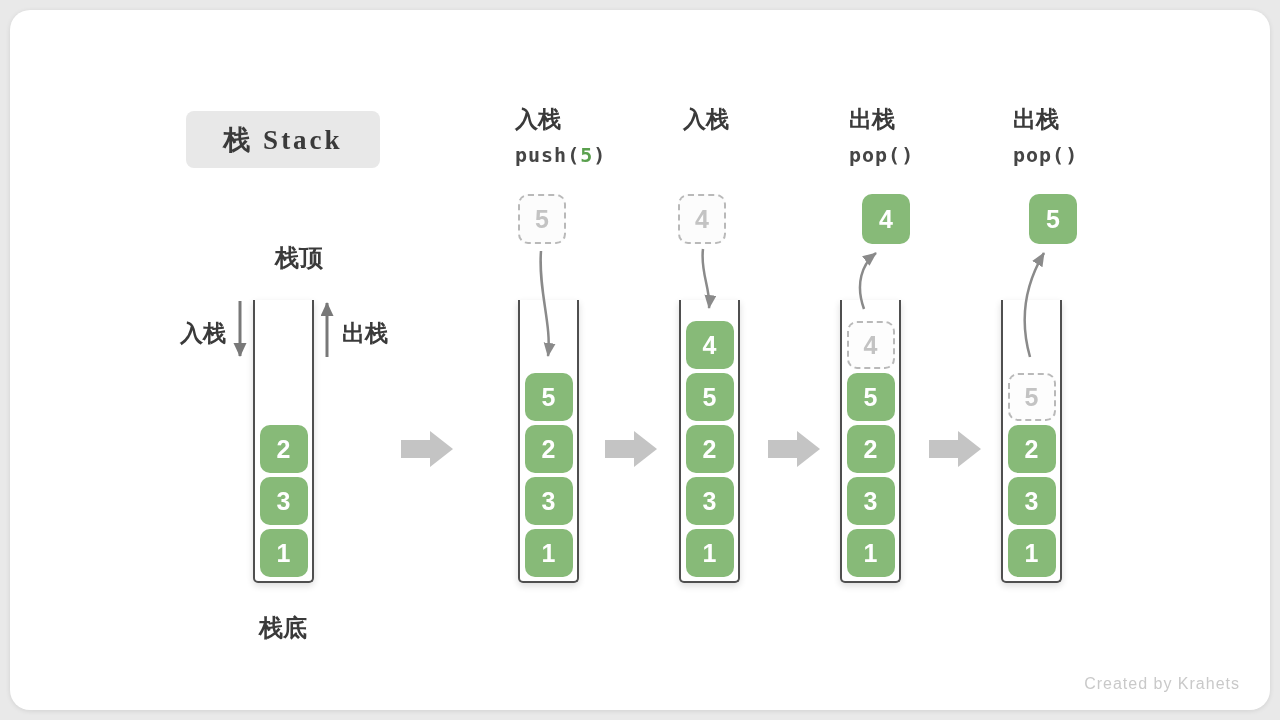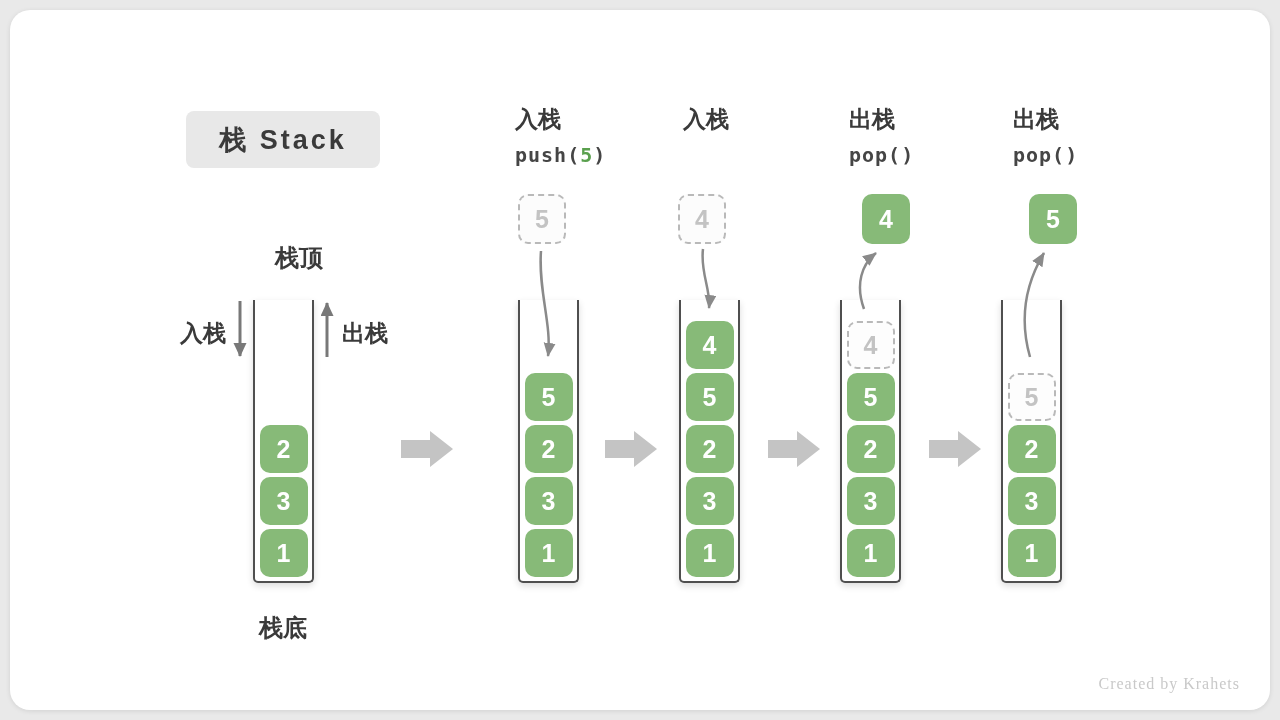--- a/index.html
+++ b/index.html
@@ -29,21 +29,21 @@
     position:absolute;inset:10px;
     background:var(--card-bg);
     border-radius:20px;
     box-shadow:0 1px 5px rgba(0,0,0,0.10);
   }
   
   .title-badge{
     position:absolute;left:186px;top:111px;width:194px;height:57px;
     background:var(--badge-bg);border-radius:8px;
     display:flex;align-items:center;justify-content:center;
-    font-family:Liberation Sans, sans-serif;
+    font-family:Liberation Serif, serif;
     font-size:27px;font-weight:bold;color:var(--text-dark);
     letter-spacing:3px;
   }
   
   .op{position:absolute;top:104px;width:170px;}
   .op .op-title{
     font-size:23px;font-weight:bold;color:var(--text-dark);
     line-height:30px;margin-bottom:6px;
   }
   .op .op-code{
@@ -98,21 +98,21 @@
     background:#fcfcfc;color:var(--ghost-text);
     border:2px dashed var(--ghost-border);
   }
   .float-box.solid{background:var(--cell-green);color:#ffffff;}
   .f2{left:518px;} .f3{left:678px;} .f4{left:862px;} .f5{left:1029px;}
   
   .overlay{position:absolute;inset:0;width:1280px;height:720px;pointer-events:none;}
   
   .watermark{
     position:absolute;right:40px;top:675px;
-    font-family:Liberation Serif, serif;
+    font-family:Liberation Sans, sans-serif;
     font-size:16px;color:var(--watermark-gray);
     letter-spacing:1px;
   }
 </style>
 </head>
 <body>
 
 <div class="canvas">
   <div class="card"></div>
 

